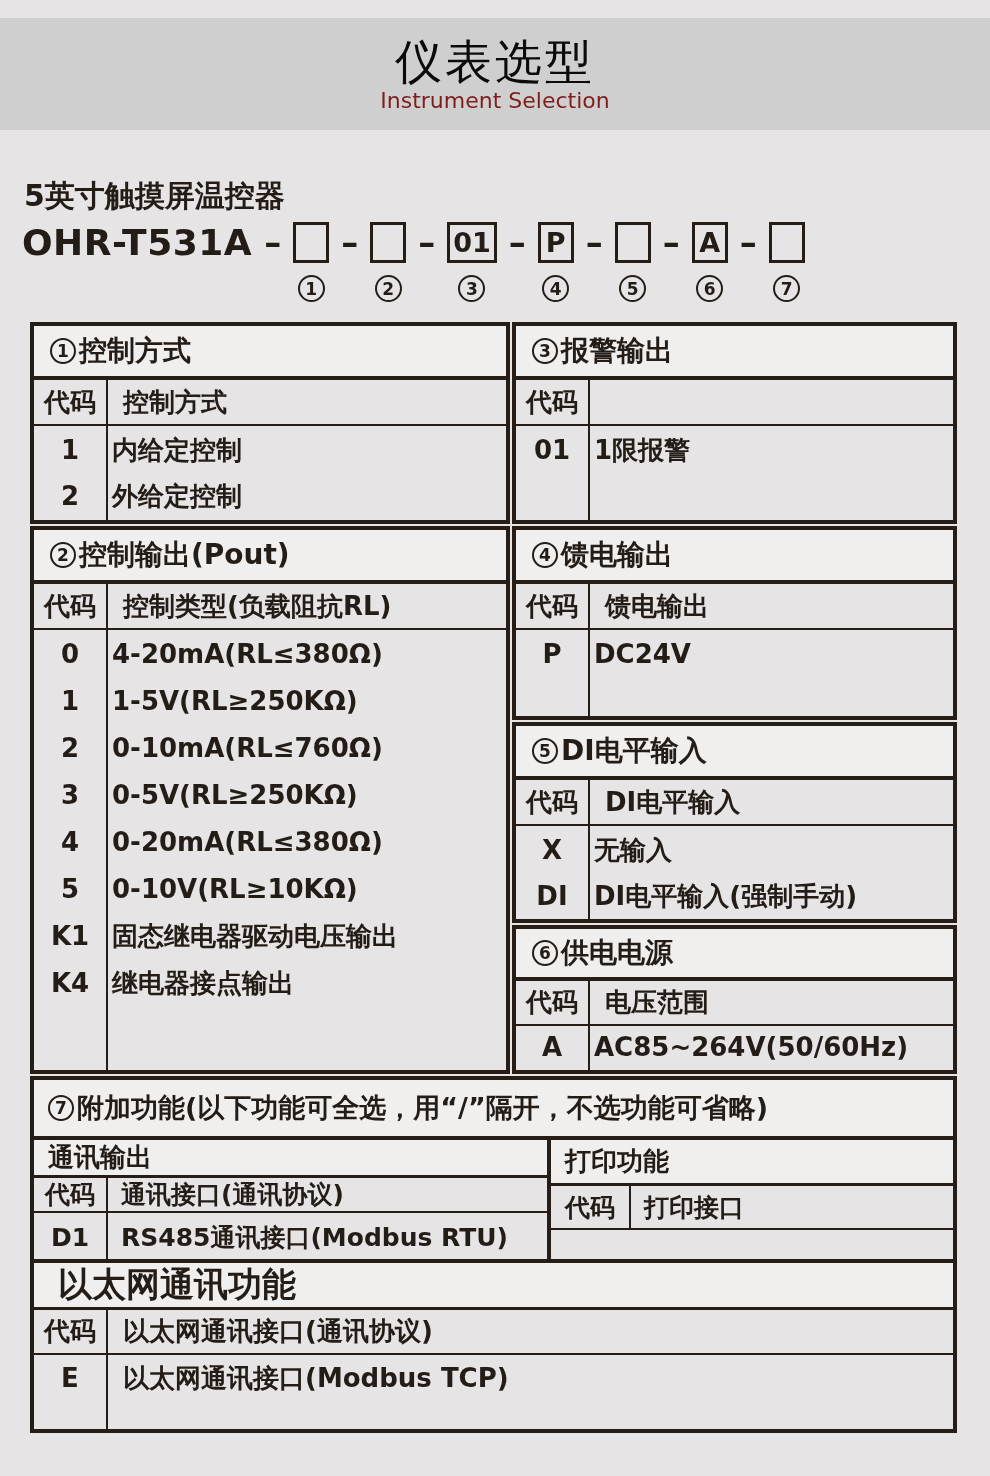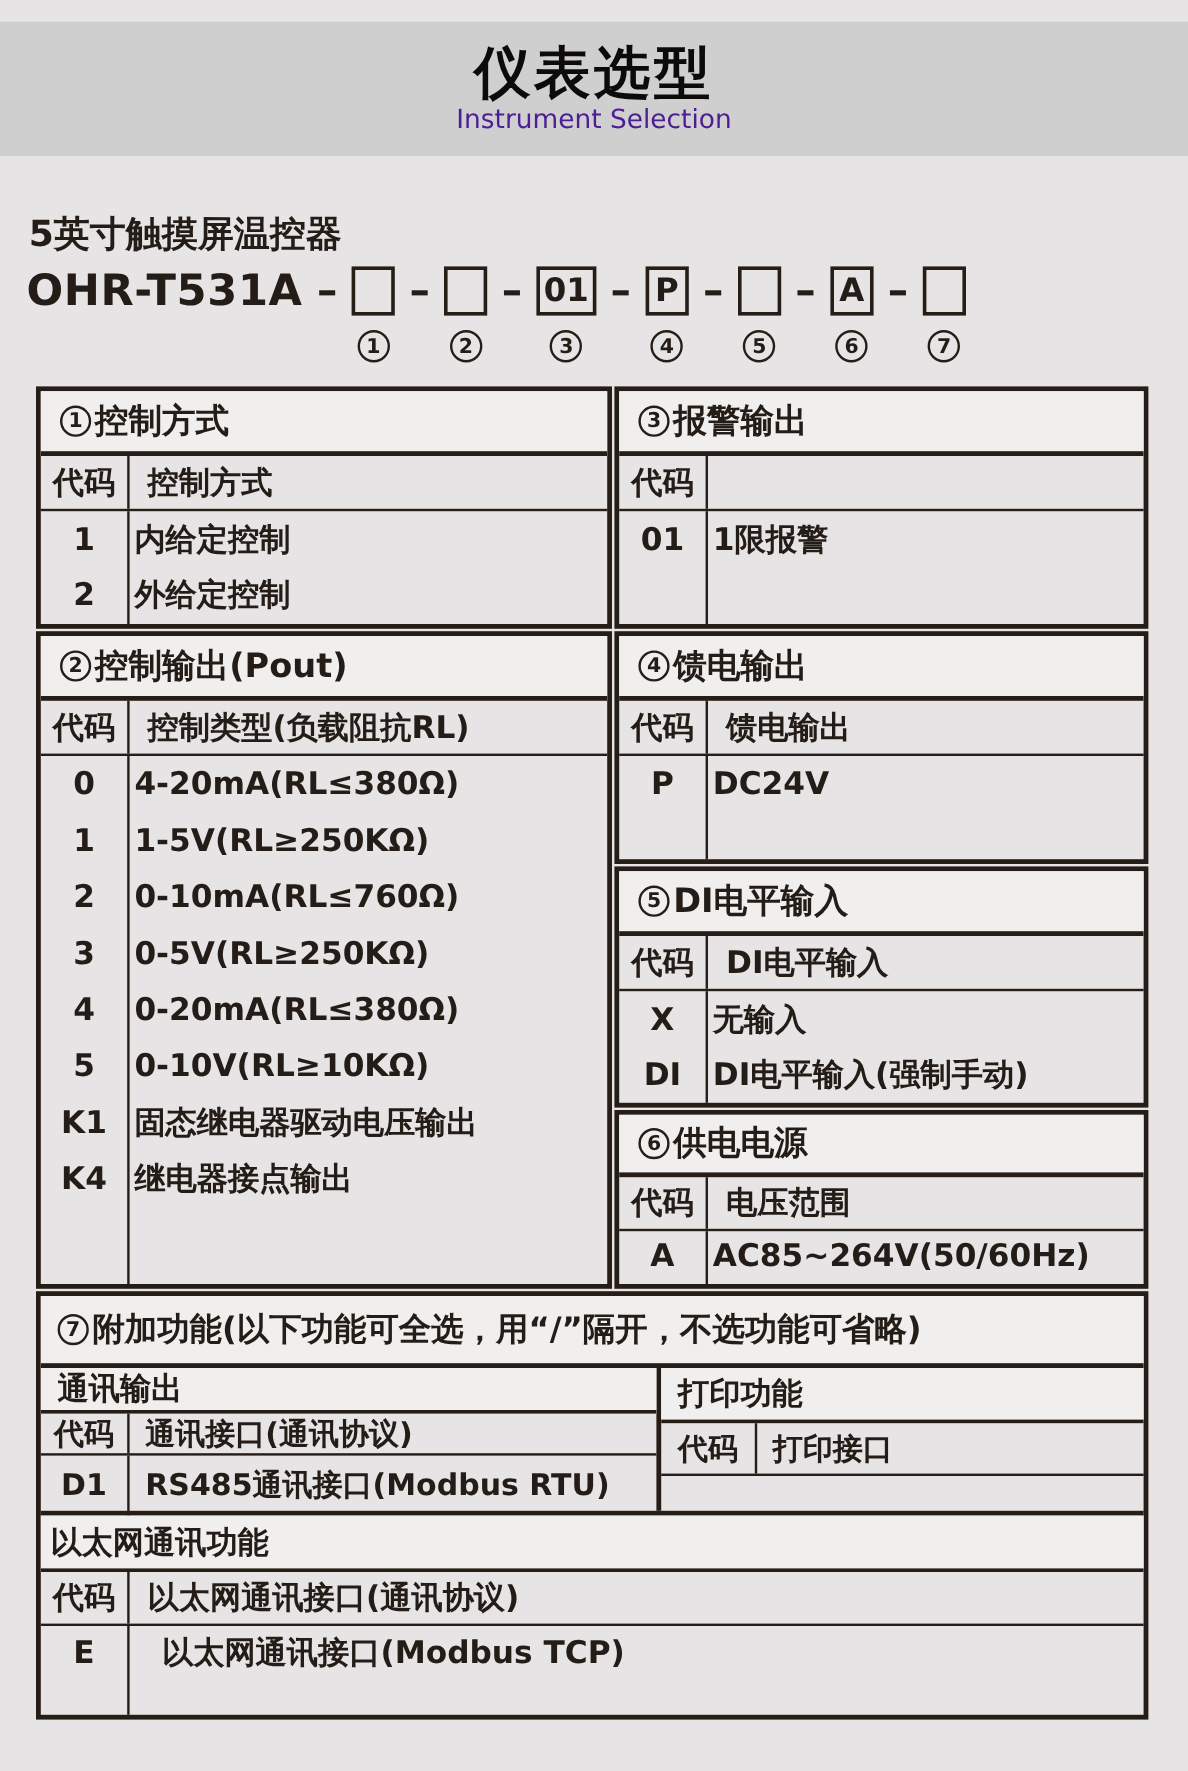--- a/index.html
+++ b/index.html
@@ -19,22 +19,22 @@
     overflow:hidden;
     position:relative;
   }
   
   .band{
     margin-top:18px;
     height:112px;
     background:var(--band);
     display:flex;flex-direction:column;align-items:center;justify-content:center;
   }
-  .band-title{font-size:47px;font-weight:700;letter-spacing:3px;line-height:52px;color:#0d0b0a;}
-  .band-sub{font-size:22px;font-weight:500;line-height:24px;margin-top:1px;color:#4c1d95;}
+  .band-title{font-size:47px;font-weight:400;letter-spacing:3px;line-height:52px;color:#0d0b0a;}
+  .band-sub{font-size:22px;font-weight:500;line-height:24px;margin-top:1px;color:#7f1d1d;}
   
   .product-name{margin:48px 0 0 24px;font-size:30px;font-weight:600;line-height:36px;}
   .model-line{margin:8px 0 0 22px;display:flex;align-items:flex-start;}
   .mprefix{font-size:36px;font-weight:600;line-height:42px;letter-spacing:0.5px;}
   .dash{font-size:34px;font-weight:600;line-height:40px;padding:0 12px;}
   .slot{display:flex;flex-direction:column;align-items:center;}
   .mbox{
     min-width:36px;height:41px;border:3px solid var(--bd);
     display:flex;align-items:center;justify-content:center;
     font-size:27px;font-weight:600;padding:0 3px;
@@ -101,28 +101,28 @@
   }
   .sub-head{display:flex;height:44px;border-bottom:2px solid var(--bd);font-size:25px;font-weight:700;}
   .sub-head .code-c{border-right:2px solid var(--bd);display:flex;align-items:center;justify-content:center;flex:none;}
   .sub-head .desc-c{flex:1;display:flex;align-items:center;padding-left:13px;}
   .sub-data{flex:1;display:flex;font-size:25px;font-weight:600;}
   .sub-data .code-c{border-right:2px solid var(--bd);text-align:center;flex:none;line-height:50px;}
   .sub-data .desc-c{flex:1;padding-left:13px;line-height:50px;white-space:nowrap;}
   .w74{width:74px;} .w80{width:80px;}
   .eth-title{
     height:47px;background:var(--light);border-bottom:3px solid var(--bd);
-    display:flex;align-items:center;padding-left:8px;font-size:26px;font-weight:700;
+    display:flex;align-items:center;padding-left:24px;font-size:34px;font-weight:700;
   }
   .eth-head{display:flex;height:45px;border-bottom:2px solid var(--bd);font-size:26px;font-weight:700;}
   .eth-head .code-c{width:74px;border-right:2px solid var(--bd);display:flex;align-items:center;justify-content:center;flex:none;}
   .eth-head .desc-c{flex:1;display:flex;align-items:center;padding-left:15px;}
   .eth-data{flex:1;display:flex;font-size:26px;font-weight:600;}
   .eth-data .code-c{width:74px;border-right:2px solid var(--bd);text-align:center;flex:none;line-height:46px;}
-  .eth-data .desc-c{flex:1;padding-left:15px;line-height:46px;margin-left:12px;}
+  .eth-data .desc-c{flex:1;padding-left:15px;line-height:46px;}
 </style>
 </head>
 <body>
 
 <div class="band">
   <div class="band-title">仪表选型</div>
   <div class="band-sub">Instrument Selection</div>
 </div>
 
 <div class="product-name">5英寸触摸屏温控器</div>

